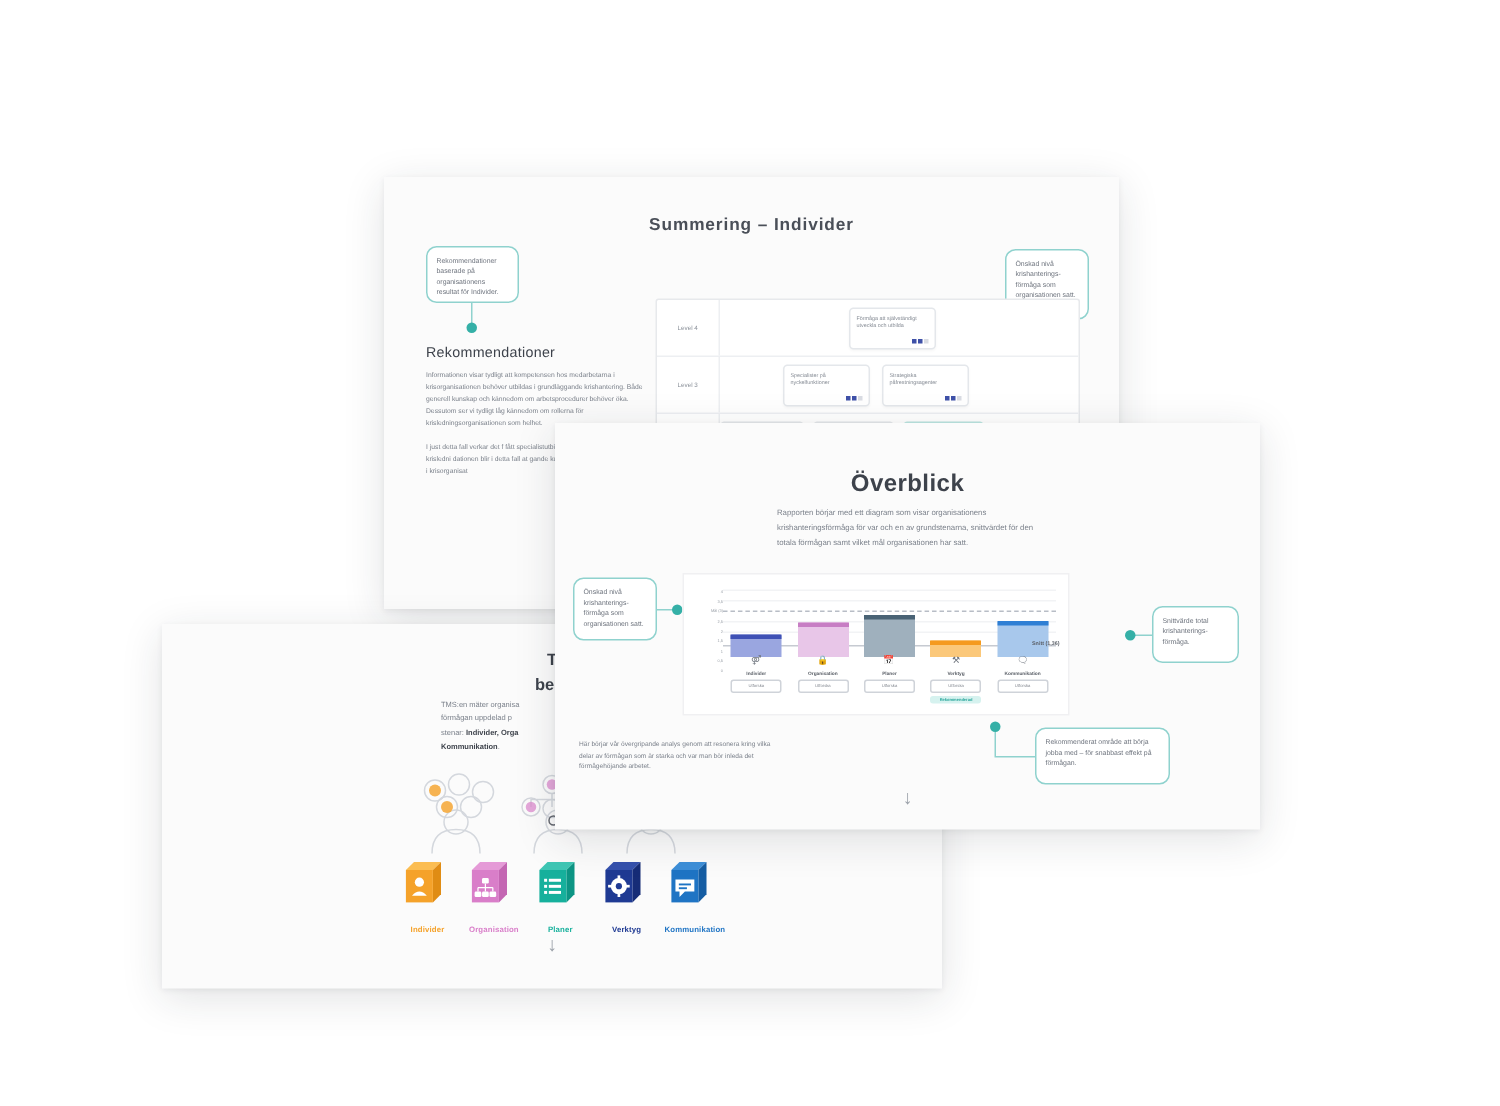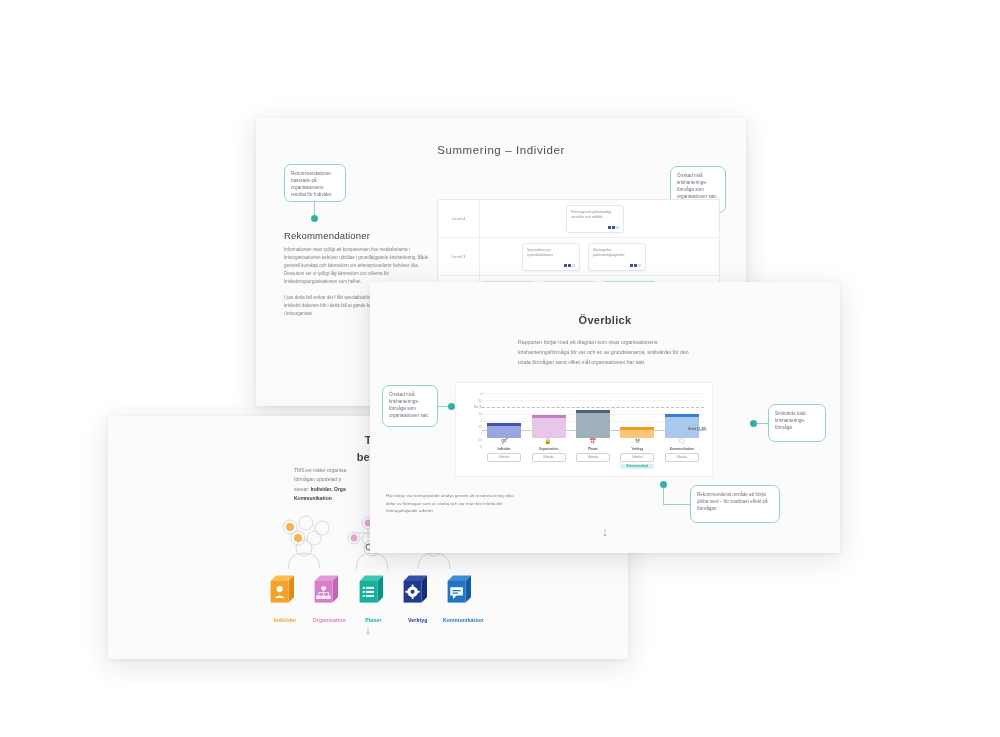--- a/index.html
+++ b/index.html
@@ -14,21 +14,21 @@
   .slide {
     position:absolute;
     background:#fafafa;
     box-shadow: 0 6px 26px rgba(30,35,45,0.13), 0 1px 4px rgba(30,35,45,0.07);
   }
 
   
   #slide-back { left:256px; top:118px; width:490px; height:288px; background:#fbfbfb; }
   .back-title {
     position:absolute; left:0; right:0; top:26px; text-align:center;
-    font-size:11.5px; font-weight:normal; color:#4a4f58; letter-spacing:.6px;
+    font-size:11.5px; font-weight:bold; color:#4a4f58; letter-spacing:.6px;
   }
   .callout {
     position:absolute; border:1px solid #8fd2ce; border-radius:7px;
     background:#ffffff; color:#6d737d; font-size:4.6px; line-height:1.55;
     padding:5px 6px;
   }
   .dot { position:absolute; width:7px; height:7px; border-radius:50%; background:#35b0a7; }
   .leader { position:absolute; background:#8fd2ce; }
 
   #co-back-left { left:28px; top:46px; width:62px; height:38px; }
@@ -92,21 +92,21 @@
   .cube-label { margin-top:5px; font-size:5.2px; font-weight:bold; letter-spacing:.1px; }
   .arrow-down {
     position:absolute; left:0; right:0; bottom:22px; text-align:center;
     font-size:13px; color:#9aa0a8;
   }
 
   
   #slide-front { left:370px; top:282px; width:470px; height:271px; background:#fbfbfb; }
   .front-title {
     position:absolute; left:0; right:0; top:32px; text-align:center;
-    font-size:11px; font-weight:bold; color:#3d424b; letter-spacing:.3px;
+    font-size:16px; font-weight:bold; color:#3d424b; letter-spacing:.3px;
   }
   .front-sub {
     position:absolute; left:148px; top:55px; width:178px;
     font-size:5.2px; line-height:1.95; color:#7b818b;
   }
 
   .chartpanel {
     position:absolute; left:85px; top:100px; width:258px; height:95px;
     background:#ffffff; border:1px solid #f0f0f2;
   }

